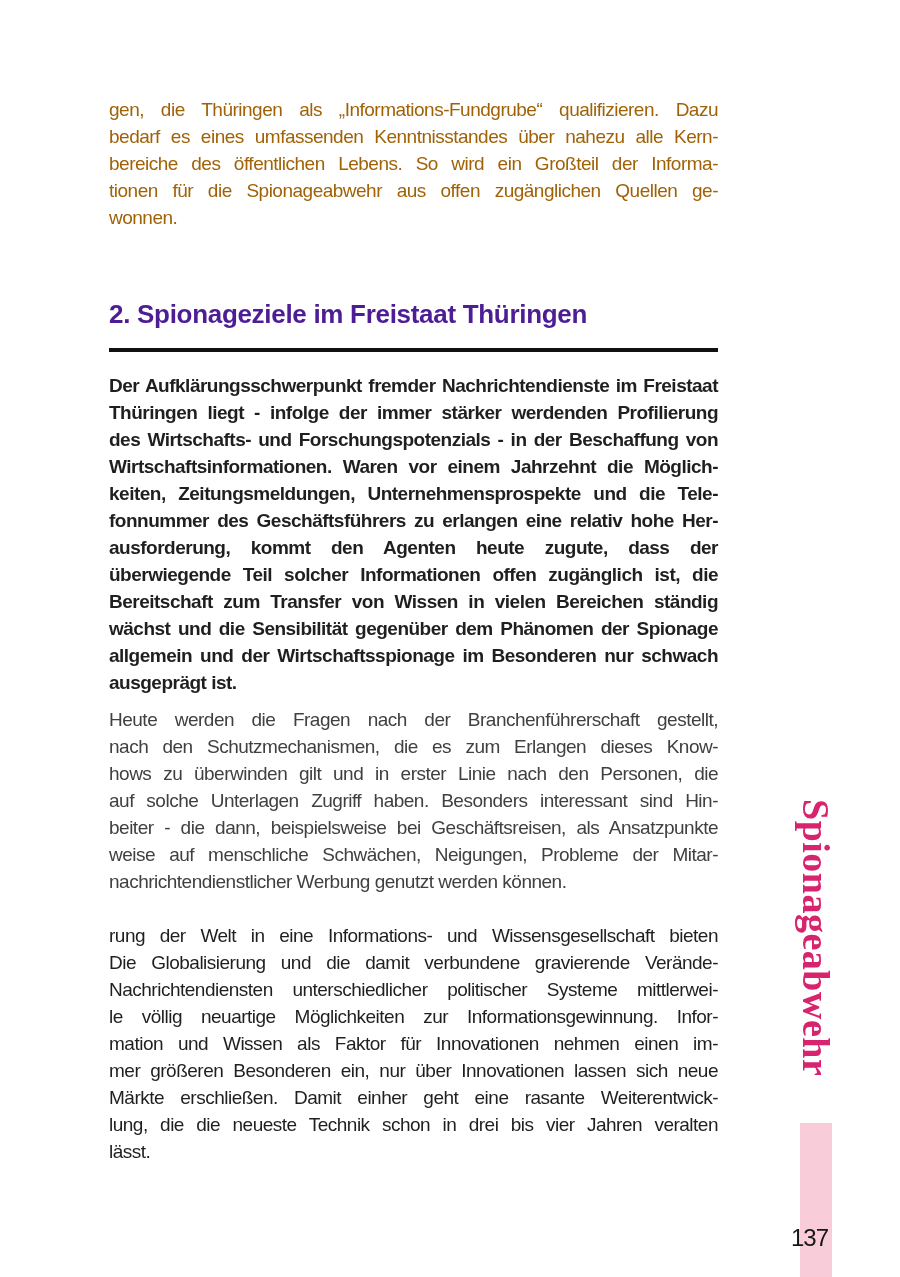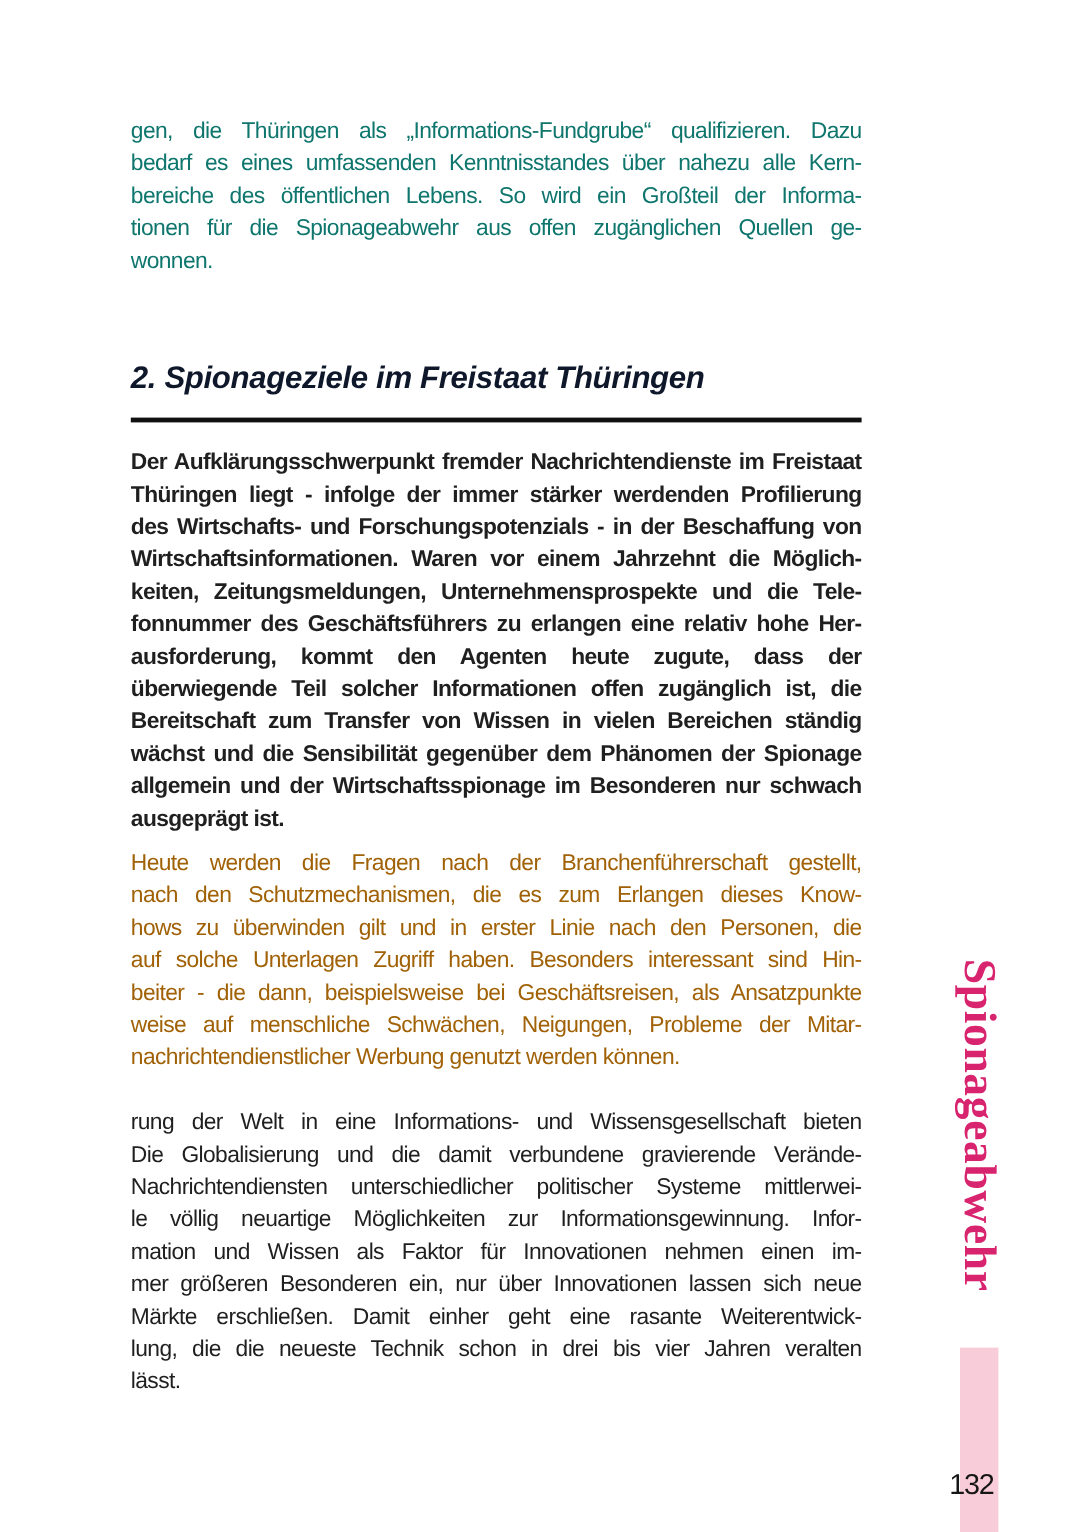--- a/index.html
+++ b/index.html
@@ -75,48 +75,48 @@
     letter-spacing: -1px;
     color: #161616;
     z-index: 2;
   }
 </style>
 </head>
 <body>
 
 <div class="page">
 
-  <div class="textblock intro" style="color: #0f766e;">
+  <div class="textblock intro" style="color: #a16207;">
       <div class="line">gen, die Thüringen als „Informations-Fundgrube“ qualifizieren. Dazu</div>
       <div class="line">bedarf es eines umfassenden Kenntnisstandes über nahezu alle Kern-</div>
       <div class="line">bereiche des öffentlichen Lebens. So wird ein Großteil der Informa-</div>
       <div class="line">tionen für die Spionageabwehr aus offen zugänglichen Quellen ge-</div>
       <div class="line last">wonnen.</div>
     </div>
 
-  <h2 class="heading accent-text" style="color: #0f172a; font-style: italic;">2. Spionageziele im Freistaat Thüringen</h2>
+  <h2 class="heading accent-text" style="color: #4c1d95;">2. Spionageziele im Freistaat Thüringen</h2>
 
   <div class="rule" style="background: rgb(16, 16, 16);"></div>
 
   <div class="textblock para-a" style="color: rgb(31, 31, 31); font-weight: bold;">
       <div class="line">Der Aufklärungsschwerpunkt fremder Nachrichtendienste im Freistaat</div>
       <div class="line">Thüringen liegt - infolge der immer stärker werdenden Profilierung</div>
       <div class="line">des Wirtschafts- und Forschungspotenzials - in der Beschaffung von</div>
       <div class="line">Wirtschaftsinformationen. Waren vor einem Jahrzehnt die Möglich-</div>
       <div class="line">keiten, Zeitungsmeldungen, Unternehmensprospekte und die Tele-</div>
       <div class="line">fonnummer des Geschäftsführers zu erlangen eine relativ hohe Her-</div>
       <div class="line">ausforderung, kommt den Agenten heute zugute, dass der</div>
       <div class="line">überwiegende Teil solcher Informationen offen zugänglich ist, die</div>
       <div class="line">Bereitschaft zum Transfer von Wissen in vielen Bereichen ständig</div>
       <div class="line">wächst und die Sensibilität gegenüber dem Phänomen der Spionage</div>
       <div class="line">allgemein und der Wirtschaftsspionage im Besonderen nur schwach</div>
       <div class="line last">ausgeprägt ist.</div>
     </div>
 
-  <div class="textblock para-b" style="color: #a16207;">
+  <div class="textblock para-b" style="color: #404040;">
       <div class="line">Heute werden die Fragen nach der Branchenführerschaft gestellt,</div>
       <div class="line">nach den Schutzmechanismen, die es zum Erlangen dieses Know-</div>
       <div class="line">hows zu überwinden gilt und in erster Linie nach den Personen, die</div>
       <div class="line">auf solche Unterlagen Zugriff haben. Besonders interessant sind Hin-</div>
       <div class="line">beiter - die dann, beispielsweise bei Geschäftsreisen, als Ansatzpunkte</div>
       <div class="line">weise auf menschliche Schwächen, Neigungen, Probleme der Mitar-</div>
       <div class="line last">nachrichtendienstlicher Werbung genutzt werden können.</div>
     </div>
 
   <div class="textblock para-c" style="color: rgb(31, 31, 31);">
@@ -128,15 +128,15 @@
       <div class="line">mer größeren Besonderen ein, nur über Innovationen lassen sich neue</div>
       <div class="line">Märkte erschließen. Damit einher geht eine rasante Weiterentwick-</div>
       <div class="line">lung, die die neueste Technik schon in drei bis vier Jahren veralten</div>
       <div class="line last">lässt.</div>
     </div>
 
   <div class="sidebar-label accent-text" style="color: rgb(216, 36, 110);">Spionageabwehr</div>
 
   <div class="pink-bar" style="background: rgb(248, 204, 217);"></div>
 
-  <div class="page-number">132</div>
+  <div class="page-number">137</div>
 
 </div>
 
 </body></html>

